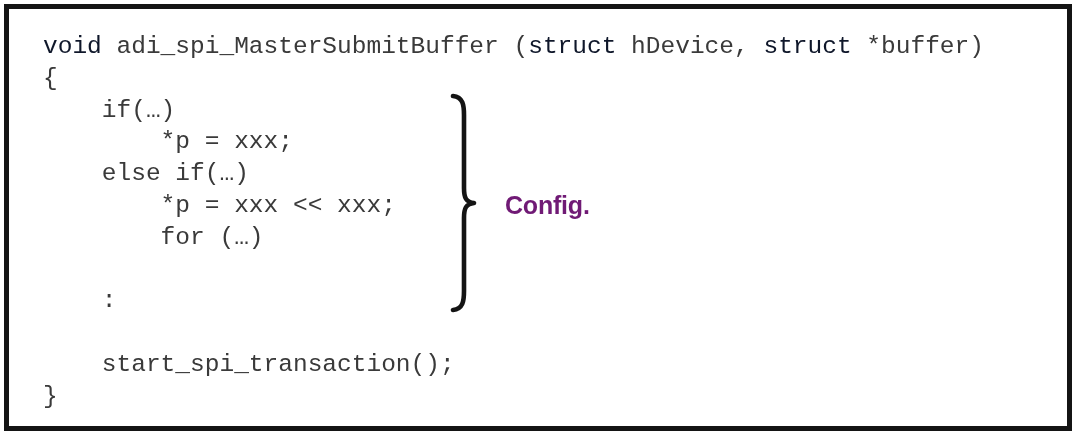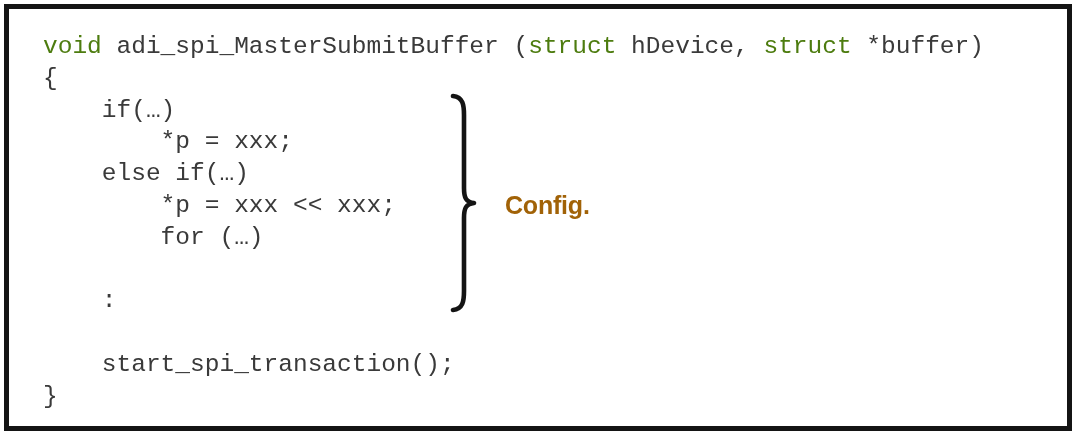--- a/index.html
+++ b/index.html
@@ -41,21 +41,21 @@
     white-space: pre;
     letter-spacing: 0px;
     -webkit-font-smoothing: antialiased;
   }
   .code-line {
     display: block;
     height: 31.8px;
     white-space: pre;
   }
   .kw {
-    color: #4d7c0f;
+    color: #0f172a;
   }
   .blank-line {
     display: block;
     height: 31.8px;
   }
   
   #config-brace {
     position: absolute;
     left: 440px;
     top: 84px;
@@ -68,21 +68,21 @@
     width: 34px;
     height: 220px;
   }
   #config-label {
     position: absolute;
     left: 496px;
     top: 182px;
     font-family: "Liberation Sans", sans-serif;
     font-size: 25px;
     font-weight: bold;
-    color: #a16207;
+    color: #701a75;
     letter-spacing: -0.2px;
     white-space: nowrap;
   }
 </style>
 </head>
 <body>
 
 <div id="figure-root">
   <div id="figure-frame">
 

